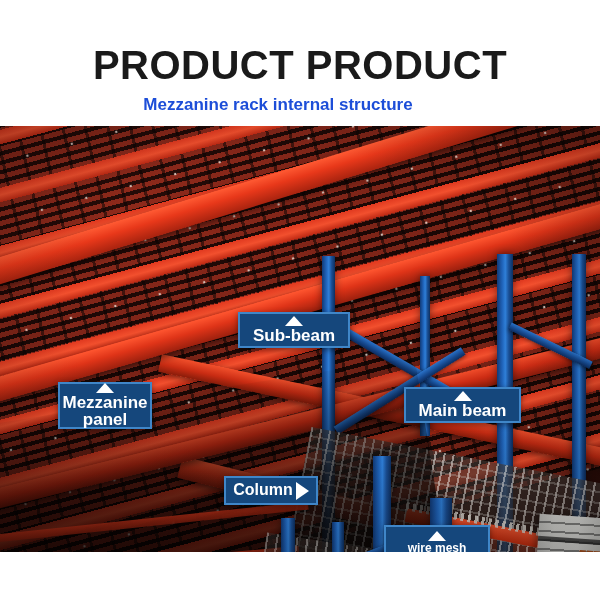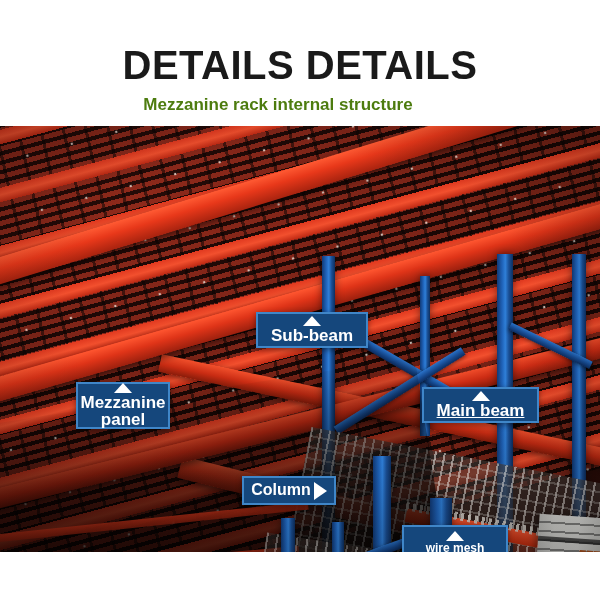--- a/index.html
+++ b/index.html
@@ -44,21 +44,21 @@
     font-family: "Liberation Sans", sans-serif;
   }
   .subtitle {
     position: absolute;
     left: 0;
     top: 95px;
     width: 556px;
     text-align: center;
     font-size: 17px;
     font-weight: bold;
-    color: #4d7c0f;
+    color: #1d4ed8;
     line-height: 1.2;
     font-family: "Liberation Sans", sans-serif;
   }
 
   
   .photo {
     position: absolute;
     left: 0;
     top: 126px;
     width: 600px;
@@ -288,21 +288,20 @@
     color: #ffffff;
     font-weight: bold;
     font-family: "Liberation Sans", sans-serif;
     text-align: center;
     line-height: 1.02;
     box-shadow: 0 2px 6px rgba(0,0,0,0.45);
     display: flex;
     flex-direction: column;
     align-items: center;
     justify-content: center;
-    margin-left: 18px;
   }
   .callout .arrow-up {
     width: 0; height: 0;
     border-left: 9px solid transparent;
     border-right: 9px solid transparent;
     border-bottom: 10px solid #ffffff;
     margin-bottom: 1px;
   }
   .callout .label-text { white-space: pre-line; }
 
@@ -314,31 +313,31 @@
   .callout .arrow-right {
     width: 0; height: 0;
     border-top: 9px solid transparent;
     border-bottom: 9px solid transparent;
     border-left: 13px solid #ffffff;
   }
 
   
   #callout-subbeam        { left: 238px; top: 186px; width: 112px; height: 36px; font-size: 17px; }
   #callout-mezzanine      { left: 58px;  top: 256px; width: 94px; height: 47px; font-size: 17px; }
-  #callout-mainbeam       { left: 404px; top: 261px; width: 117px; height: 36px; font-size: 17px; text-decoration: underline; }
+  #callout-mainbeam       { left: 404px; top: 261px; width: 117px; height: 36px; font-size: 17px; }
   #callout-column         { left: 224px; top: 350px; width: 94px;  height: 29px; font-size: 16px; align-items: center; }
   #callout-wiremesh       { left: 384px; top: 399px; width: 106px; height: 47px; font-size: 12px; }
 </style>
 </head>
 <body>
 
 <div id="page">
 
   <div class="header">
-    <div class="title">DETAILS DETAILS</div>
+    <div class="title">PRODUCT PRODUCT</div>
     <div class="subtitle">Mezzanine rack internal structure</div>
   </div>
 
   <div class="photo">
 
     <div class="layer bg-ambient"></div>
     <div class="layer deck-slats"></div>
     <div class="layer deck-cross"></div>
     <div class="layer subbeams"></div>
     <div class="layer bolts"></div>

